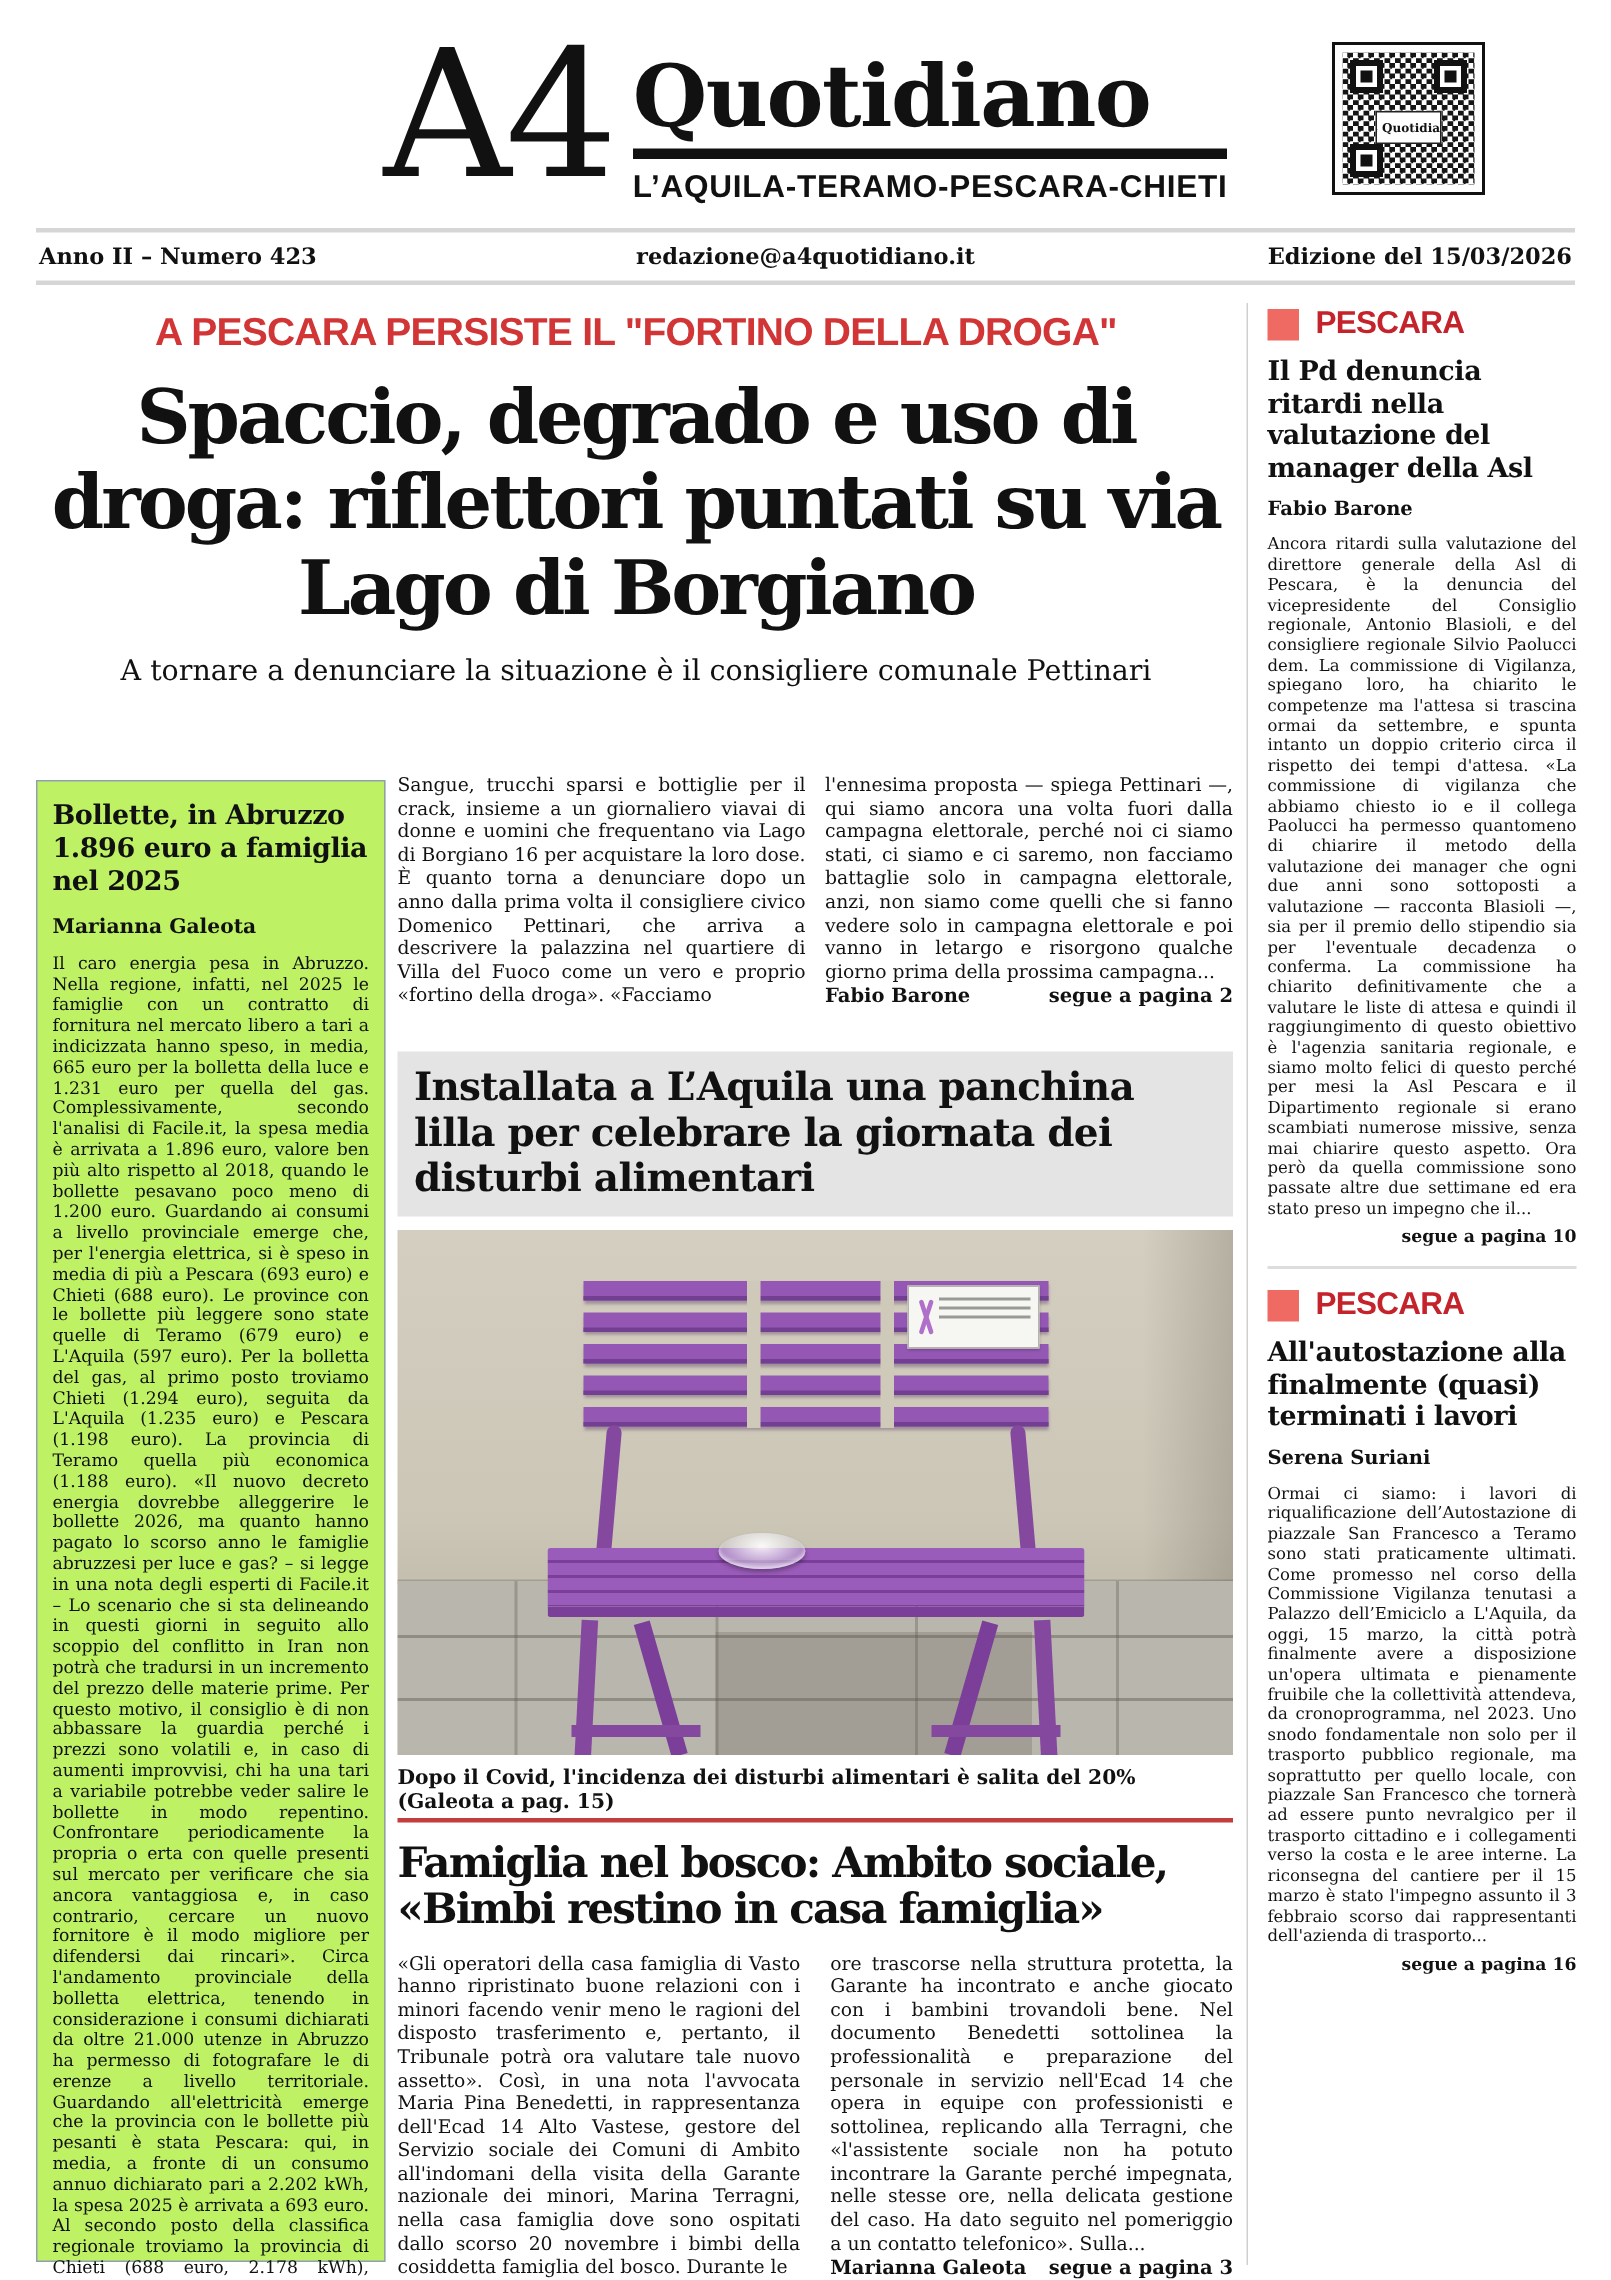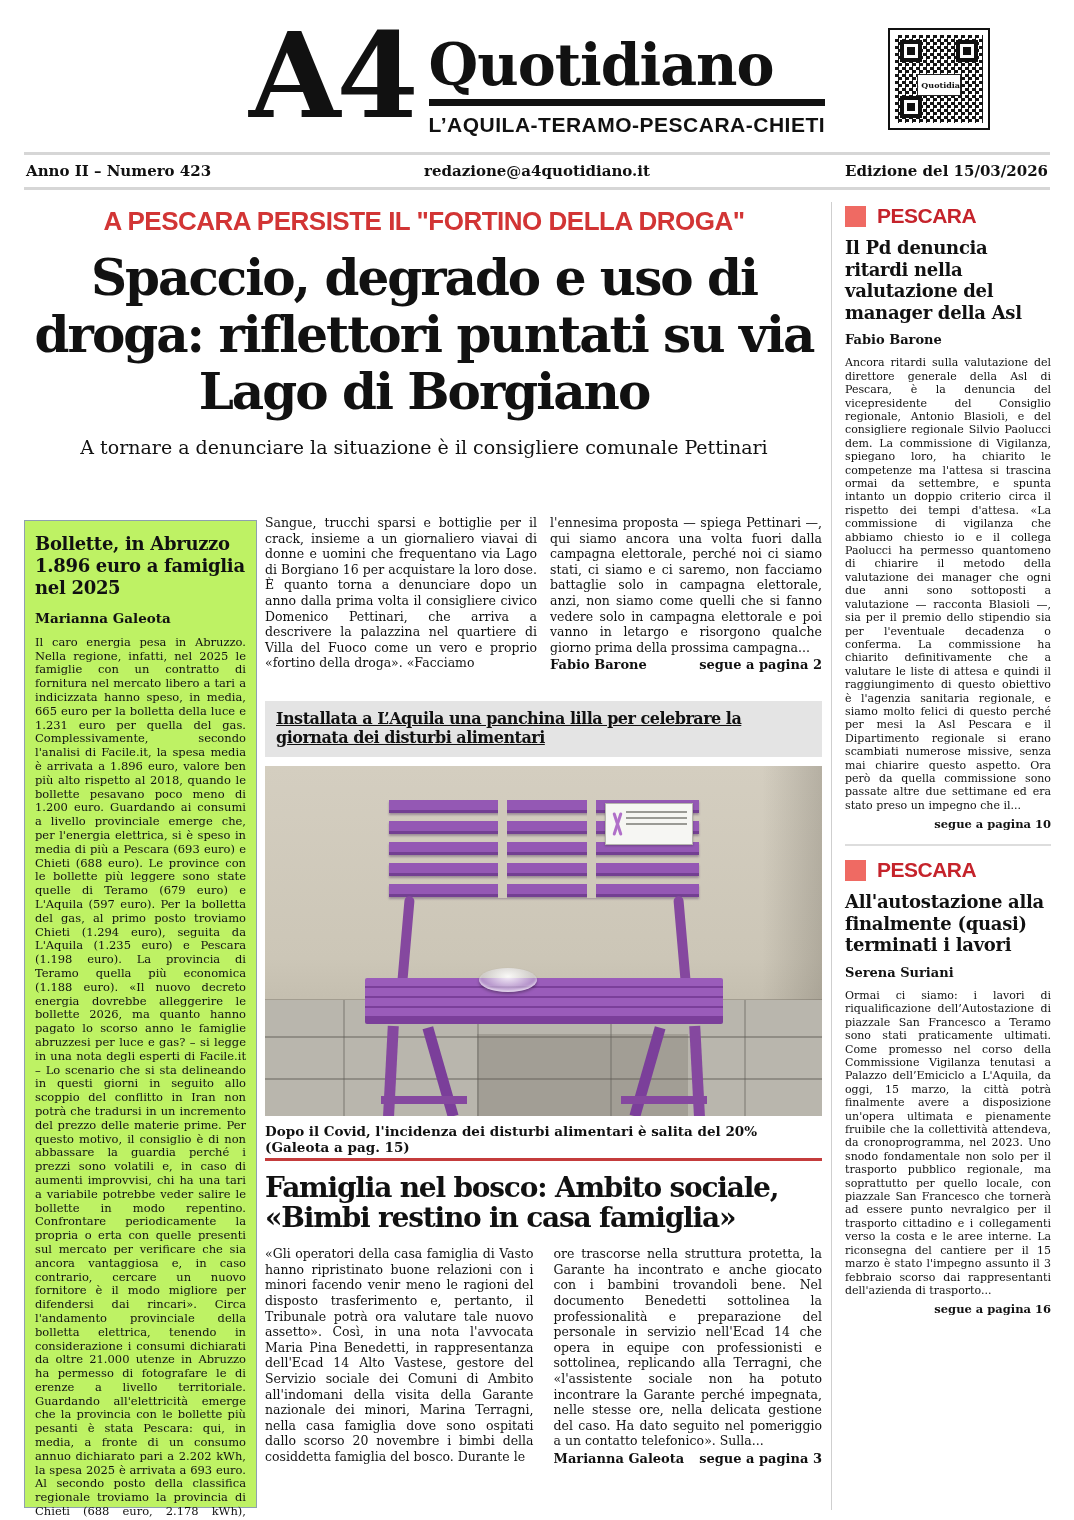--- a/index.html
+++ b/index.html
@@ -2,21 +2,21 @@
 <html lang="it"><head>
 <meta charset="utf-8">
 <style>
   * { margin:0; padding:0; box-sizing:border-box; }
   body { background:#ffffff; font-family:"DejaVu Serif", serif; color:#111; }
   .page { position:relative; width:1074px; height:1520px; margin:0 auto; background:#fff; overflow:hidden; }
 
   
   .masthead { position:absolute; top:16px; left:0; right:0; height:132px; }
   .logo-wrap { display:flex; justify-content:center; align-items:flex-start; padding-top:6px; }
-  .logo-a4 { font-size:118px; line-height:.92; font-weight:bold; letter-spacing:-4px; }
+  .logo-a4 { font-size:118px; line-height:.92; font-weight:normal; letter-spacing:-4px; }
   .logo-right { margin-left:14px; padding-top:14px; }
   .logo-title { font-size:57px; line-height:1; font-weight:bold; letter-spacing:-1px; }
   .logo-rule { height:7px; background:#111; margin:6px 0 7px 0; }
   .logo-subtitle { font-family:"Liberation Sans", sans-serif; font-weight:bold; font-size:21px; letter-spacing:.5px; }
 
   .qr { position:absolute; top:12px; right:84px; width:102px; height:102px; border:2px solid #111; background:#fff; padding:5px; }
   .qr-noise { width:100%; height:100%;
     background:repeating-conic-gradient(#151515 0% 25%, #fff 0% 50%);
     background-size:7px 7px; position:relative; }
   .finder { position:absolute; width:22px; height:22px; border:4px solid #111; background:#fff; }
@@ -43,21 +43,21 @@
   .lp-byline { font-weight:bold; font-size:13.5px; margin-top:11px; }
   .lp-body { margin-top:10px; font-size:11.5px; line-height:13.8px; text-align:justify; }
 
   
   .mid { position:absolute; left:265px; top:515px; width:557px; }
   .twocol { display:flex; gap:13px; }
   .col { width:272px; font-size:12.5px; line-height:15.6px; text-align:justify; }
   .byline-row { display:flex; justify-content:space-between; font-weight:bold; font-size:13px; margin-top:2px; }
 
   .benchbox { margin-top:28px; background:#e4e4e4; padding:9px 11px; }
-  .benchbox h2 { font-weight:bold; font-size:16px; line-height:1.18; letter-spacing:-.5px;text-decoration:underline; }
+  .benchbox h2 { font-weight:bold; font-size:26px; line-height:1.18; letter-spacing:-.5px; }
 
   
   .photo { margin-top:9px; position:relative; height:350px; overflow:hidden;
     background:linear-gradient(180deg,#d4cec0 0%,#ccc6b7 55%,#c5bfb0 66%); }
   .photo .shade-r { position:absolute; top:0; right:0; bottom:0; width:60px;
     background:linear-gradient(90deg, transparent, rgba(90,85,75,.25)); }
   .floor { position:absolute; left:0; right:0; bottom:0; height:116px; background:#b9b6ad; }
   .floor .grout-h { position:absolute; left:0; right:0; height:2px; background:rgba(95,92,85,.45); }
   .floor .grout-v { position:absolute; top:0; bottom:0; width:2px; background:rgba(95,92,85,.35); }
   .floor .tile-dark { position:absolute; left:38%; right:24%; top:34px; bottom:0; background:rgba(120,115,105,.35); }

